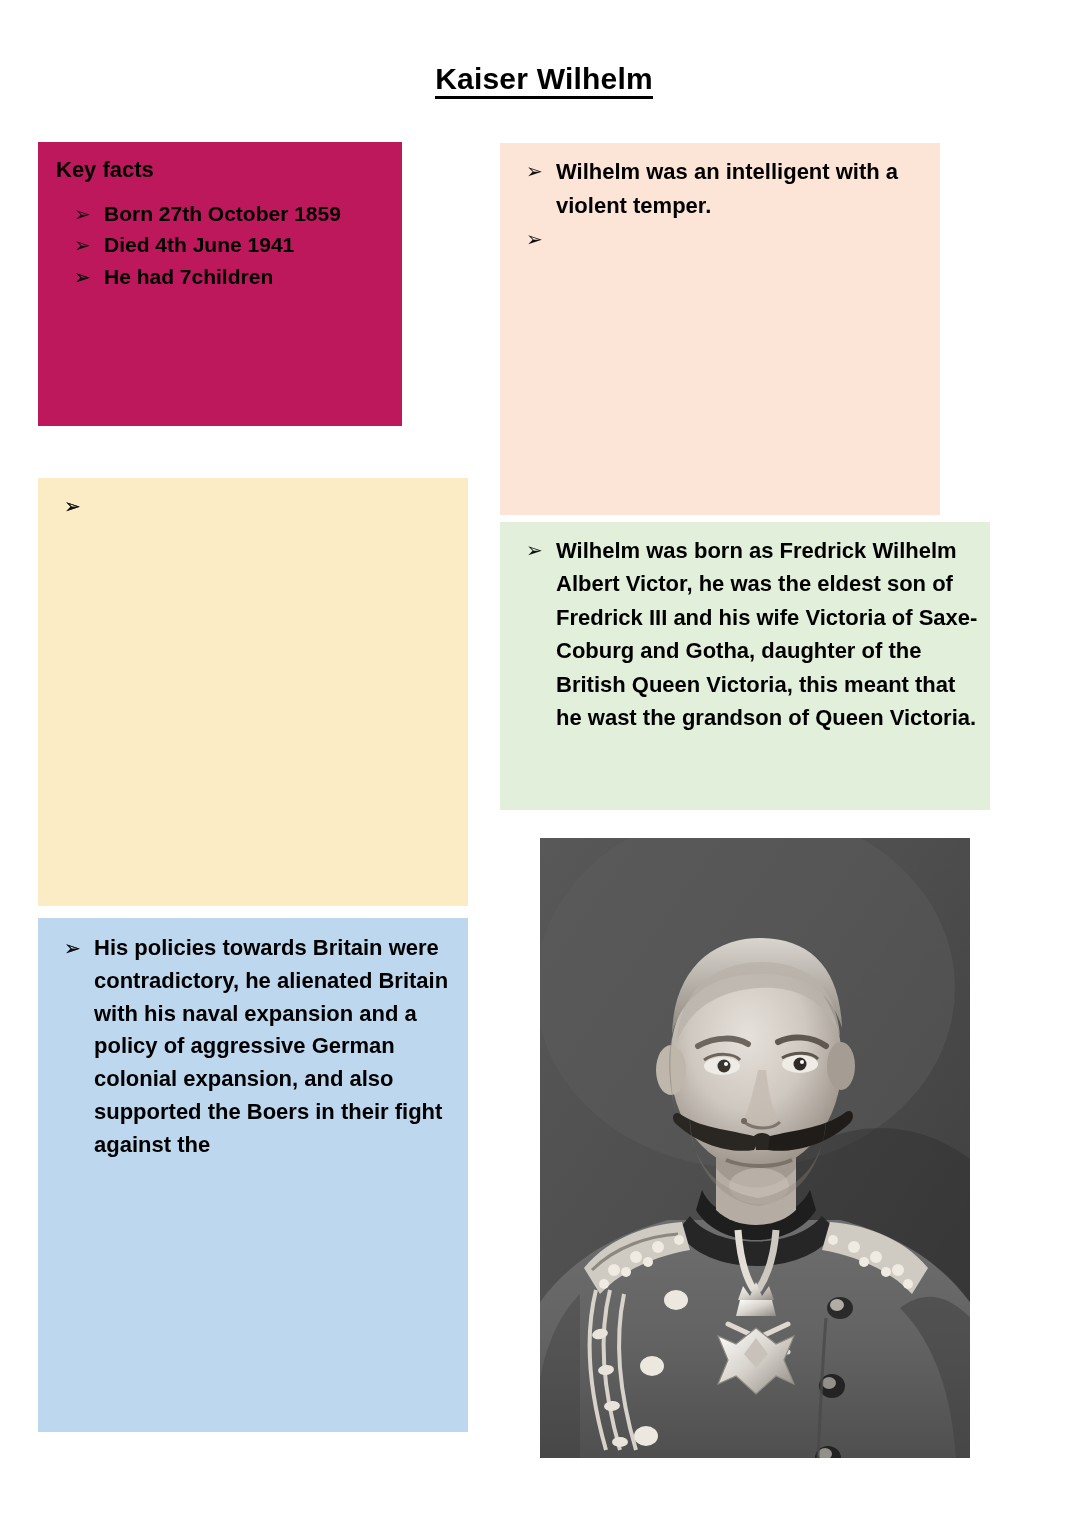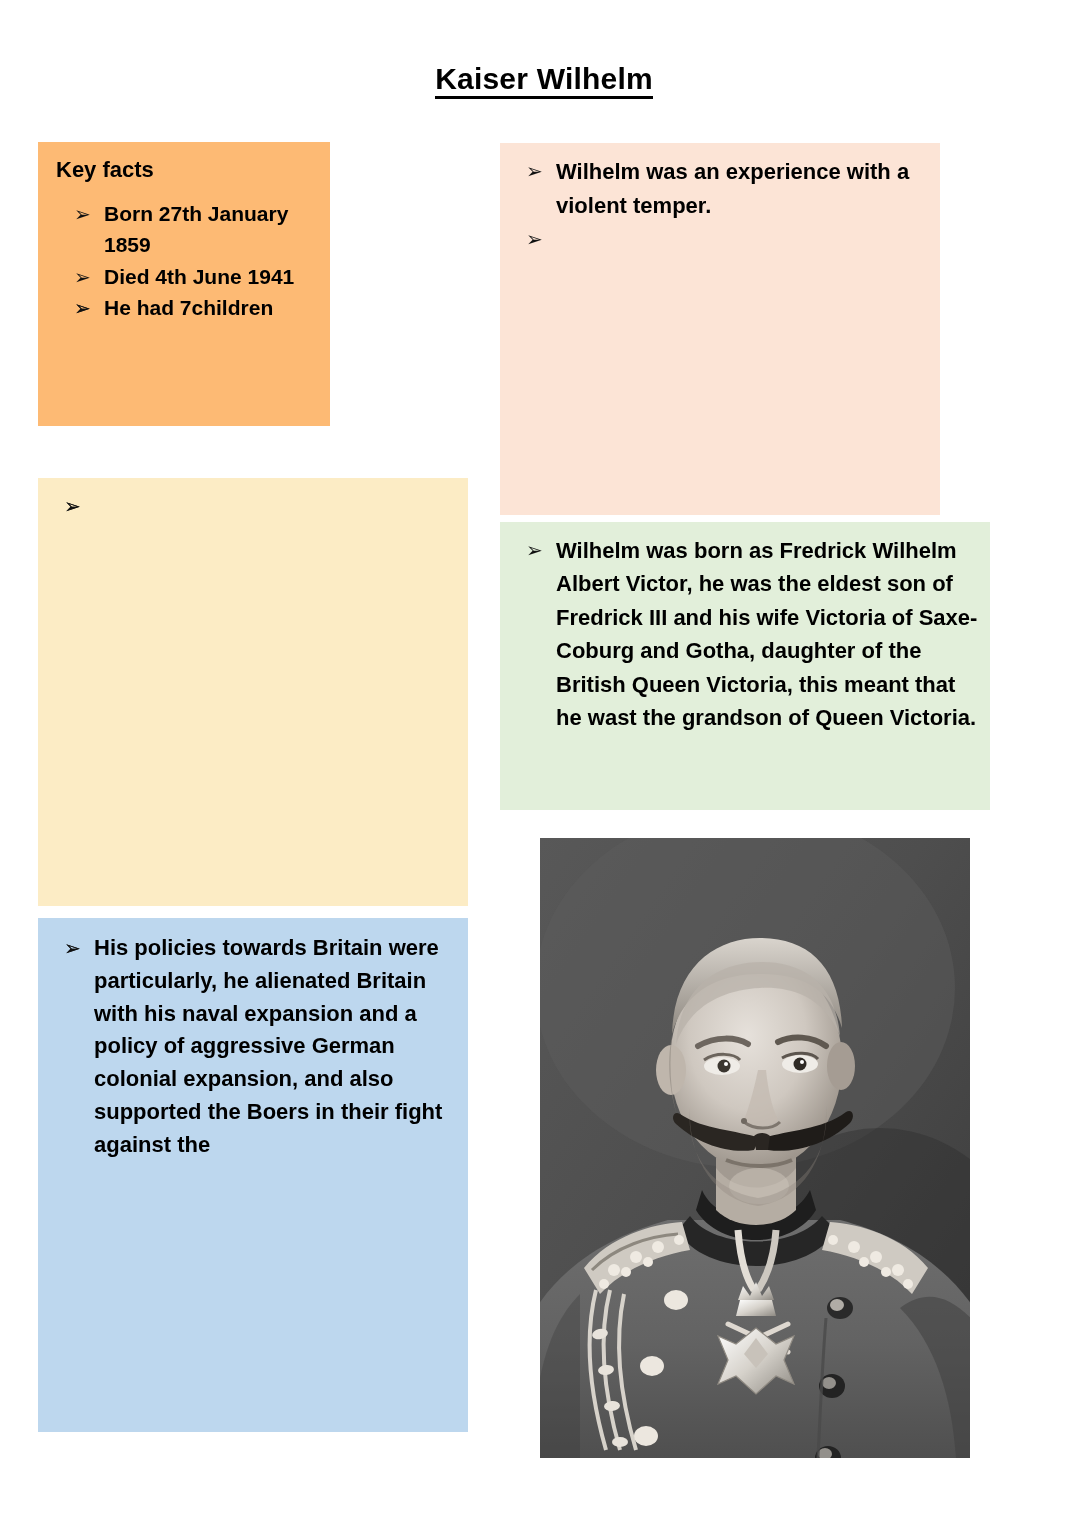--- a/index.html
+++ b/index.html
@@ -78,23 +78,23 @@
     line-height: 1.6;
     font-family: "DejaVu Sans", sans-serif;
     font-weight: normal;
     color: #111;
   }
 
   
   #box-key-facts {
     left: 38px;
     top: 142px;
-    width: 292px;
+    width: 364px;
     height: 284px;
-    background: #fdba74;
+    background: #be185d;
     padding: 14px 12px 10px 18px;
   }
   #box-key-facts ul.bullets > li {
     padding-left: 48px;
     font-size: 21px;
     line-height: 1.5;
   }
   #box-key-facts ul.bullets > li .arrow {
     left: 18px;
   }
@@ -178,21 +178,21 @@
 
   <div class="title">
     <span>Kaiser Wilhelm</span>
   </div>
 
   <div class="box" id="box-key-facts">
     <div class="box-heading">Key facts</div>
     <ul class="bullets">
       <li>
         <span class="arrow">➢</span>
-        <span>Born 27th January 1859</span>
+        <span>Born 27th October 1859</span>
       </li>
       <li>
         <span class="arrow">➢</span>
         <span>Died 4th June 1941</span>
       </li>
       <li>
         <span class="arrow">➢</span>
       </li>
       <li>
         <span class="arrow">➢</span>
@@ -212,30 +212,30 @@
     </ul>
   </div>
 
   <div class="box" id="box-military">
     <ul class="bullets">
       <li>
         <span class="arrow">➢</span>
       </li>
       <li>
         <span class="arrow">➢</span>
-        <span>His policies towards Britain were particularly, he alienated Britain with his naval expansion and a policy of aggressive German colonial expansion, and also supported the Boers in their fight against the</span>
+        <span>His policies towards Britain were contradictory, he alienated Britain with his naval expansion and a policy of aggressive German colonial expansion, and also supported the Boers in their fight against the</span>
       </li>
     </ul>
   </div>
 
   <div class="box" id="box-character">
     <ul class="bullets">
       <li>
         <span class="arrow">➢</span>
-        <span>Wilhelm was an experience with a violent temper.</span>
+        <span>Wilhelm was an intelligent with a violent temper.</span>
       </li>
       <li>
         <span class="arrow">➢</span>
       </li>
     </ul>
   </div>
 
   <div class="box" id="box-birth">
     <ul class="bullets">
       <li>

